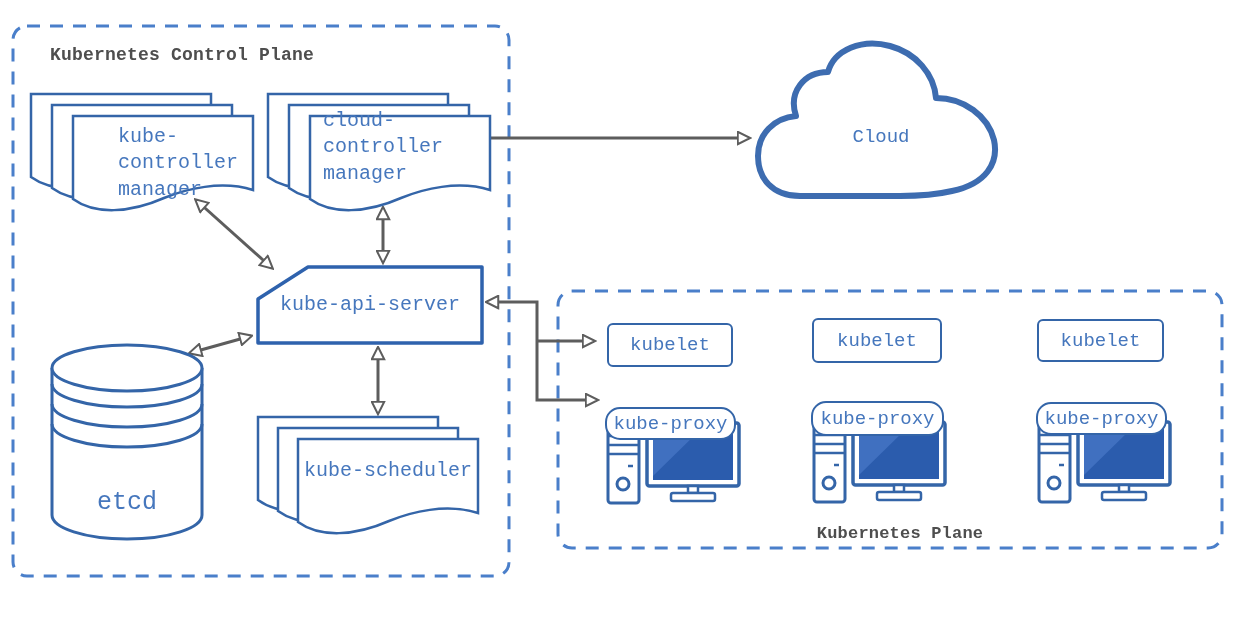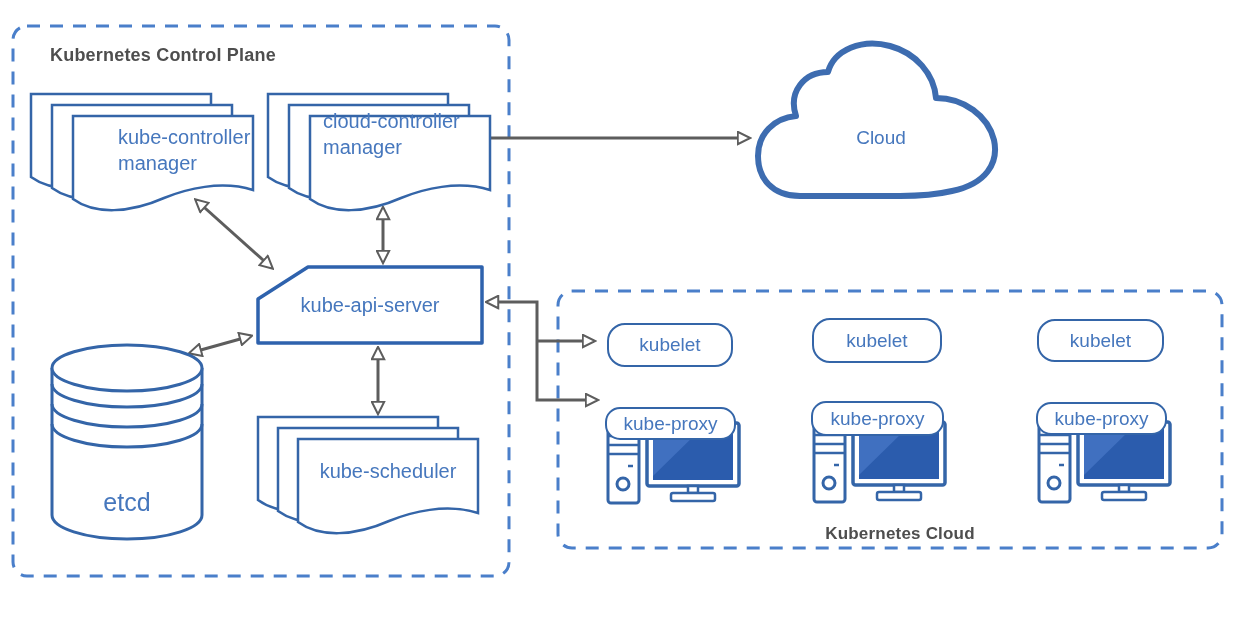--- a/index.html
+++ b/index.html
@@ -1,20 +1,20 @@
 <!DOCTYPE html>
 <html><head>
 <meta charset="utf-8">
 <style>
   html,body{margin:0;padding:0;background:#ffffff;}
   .canvas{
     position:relative;
     width:1247px;height:624px;
     background:#ffffff;
-    font-family:Liberation Sans, sans-serif;
+    font-family:Liberation Mono, monospace;
     overflow:hidden;
   }
   .abs{position:absolute;}
   .group-label{
     font-weight:bold;
     color:#4e4e4e;
     font-size:18px;
     letter-spacing:0.2px;
   }
   .comp-label{
@@ -25,21 +25,21 @@
   .center{display:flex;align-items:center;justify-content:center;}
   .pill{
     position:absolute;
     box-sizing:border-box;
     background:#ffffff;
     border:2.5px solid #3465a8;
     color:#4677bd;
     font-size:19px;
     display:flex;align-items:center;justify-content:center;
   }
-  .pill.kubelet{border-radius:18px;}
+  .pill.kubelet{border-radius:6px;}
   .pill.kubeproxy{border-radius:15px;margin-top:24px;}
   svg{display:block;}
 </style>
 </head>
 <body>
 
 <div class="canvas">
 
   <svg class="abs" style="left:0;top:0;" width="1247" height="624" viewBox="0 0 1247 624">
     <defs>
@@ -115,21 +115,21 @@
              C999,163 986,184 952,191
              C935,195 918,196 900,196 Z" fill="#ffffff" stroke="#3d6cb0" stroke-width="6" stroke-linejoin="round"></path>
 
     <use href="#computer" x="608" y="423"></use>
     <use href="#computer" x="814" y="422"></use>
     <use href="#computer" x="1039" y="422"></use>
   </svg>
 
   <div class="abs group-label" style="left:50px;top:45px;">Kubernetes Control Plane</div>
 
-  <div class="abs group-label" style="left:758px;top:524px;width:284px;text-align:center;font-size:17px;">Kubernetes Cloud</div>
+  <div class="abs group-label" style="left:758px;top:524px;width:284px;text-align:center;font-size:17px;">Kubernetes Plane</div>
 
   <div class="abs comp-label" style="left:88px;top:124px;width:162px;margin-left:30px;">kube-controller manager</div>
 
   <div class="abs comp-label" style="left:323px;top:108px;width:165px;">cloud-controller manager</div>
 
   <div class="abs comp-label center" style="left:263px;top:292px;width:214px;">kube-api-server</div>
 
   <div class="abs comp-label center" style="left:77px;top:486px;width:100px;font-size:25px;">etcd</div>
 
   <div class="abs comp-label center" style="left:300px;top:458px;width:176px;">kube-scheduler</div>

